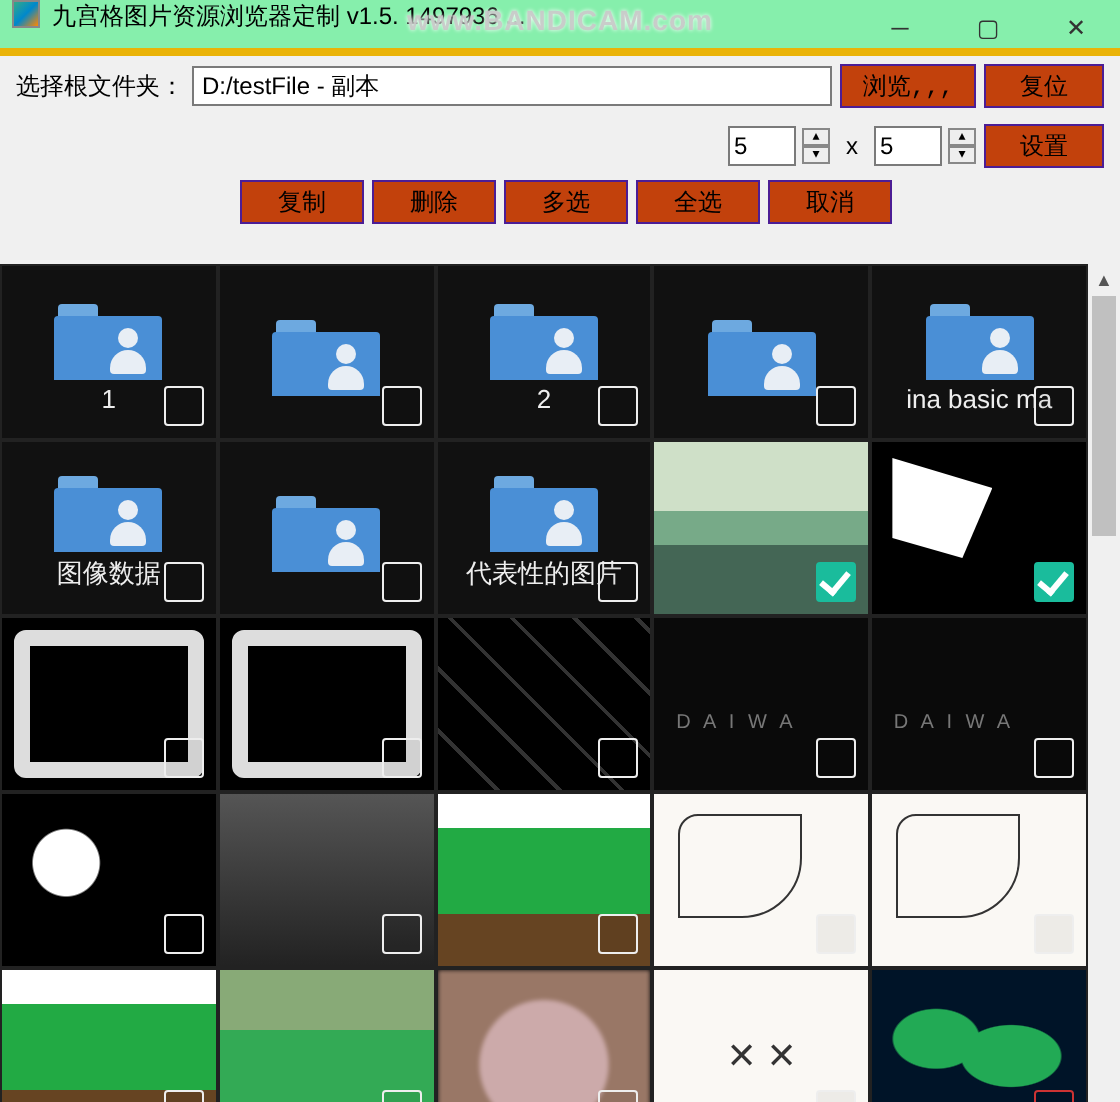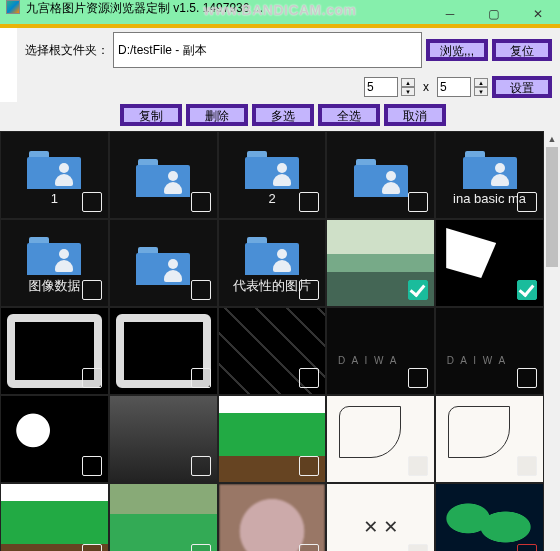--- a/index.html
+++ b/index.html
@@ -3,28 +3,28 @@
 <meta charset="utf-8">
 <style>
   * { box-sizing: border-box; margin: 0; padding: 0; }
   body { font-family: "Microsoft YaHei", SimSun, sans-serif; font-size: 12px; background: #fff; width: 560px; height: 551px; overflow: hidden; }
   .titlebar { height: 28px; background: #86efac; display: flex; align-items: flex-start; padding: 0 0 0 6px; border-bottom: 4px solid #eab308; }
   .titlebar-icon { width: 14px; height: 14px; background: linear-gradient(135deg,#3a8,#08c,#f80); margin-right: 6px; border:1px solid #888; }
   .titlebar-text { flex: 1; white-space: nowrap; overflow: hidden; text-overflow: ellipsis; font-size: 12px; }
   .winbtns { display: flex; }
   .winbtn { width: 44px; height: 28px; display: flex; align-items: center; justify-content: center; font-size: 12px; color:#333; }
   .watermark { position:absolute; top:2px; left:50%; transform:translateX(-50%); font-family: Arial; font-size:14px; font-weight:bold; color:rgba(200,200,200,0.9); letter-spacing:0.5px; pointer-events:none; text-shadow:0 0 2px #fff; }
-  .row { display:flex; align-items:center; padding:4px 8px; gap:4px; background:#f0f0f0;margin-left:17px; }
+  .row { display:flex; align-items:center; padding:4px 8px; gap:4px; background:#f0f0f0; }
   .label { white-space:nowrap; }
-  .path-input { flex:1; height:36px; border:1px solid #7a7a7a; background:#fff; padding:0 4px; font-size:12px; font-family:inherit; }
-  .btn { height:22px; min-width:60px; border:4px solid #4c1d95; background:#c4b5fd; font-size:12px; padding:0 10px; cursor:pointer; font-family:Liberation Sans, sans-serif; }
+  .path-input { flex:1; height:20px; border:1px solid #7a7a7a; background:#fff; padding:0 4px; font-size:12px; font-family:inherit; }
+  .btn { height:22px; min-width:60px; border:1px solid #4c1d95; background:#c2410c; font-size:12px; padding:0 10px; cursor:pointer; font-family:Liberation Mono, monospace; }
   .spin { width:34px; height:20px; border:1px solid #7a7a7a; text-align:left; padding:0 2px; background:#fff; display:inline-flex; align-items:center; }
   .spin-btns { display:inline-flex; flex-direction:column; margin-left:-1px; }
   .spin-btns div { width:14px; height:9px; border:1px solid #888; background:#eee; font-size:7px; line-height:7px; text-align:center; }
-  .toolbar { display:flex; justify-content:flex-end; padding:2px 8px 5px; gap:4px; background:#f0f0f0; }
+  .toolbar { display:flex; justify-content:flex-end; padding:2px 8px 20px; gap:4px; background:#f0f0f0; }
   .toolbar.left-pad { padding-left:120px; justify-content:flex-start; }
   .toolbar .btn { min-width:62px; }
   .grid-area { position:relative; background:#000; height:442px; overflow:hidden; }
   .grid { display:grid; grid-template-columns:repeat(5, 1fr); grid-auto-rows:88px; width:calc(100% - 16px); }
   .cell { position:relative; border:1px solid #222; background:#111; overflow:hidden; display:flex; flex-direction:column; align-items:center; justify-content:center; }
   .folder-icon { width:54px; height:38px; position:relative; margin-top:6px; }
   .folder-back { position:absolute; width:54px; height:32px; bottom:0; background:#4a8fd6; border-radius:2px 2px 0 0; }
   .folder-tab { position:absolute; width:20px; height:8px; top:0; left:2px; background:#6da9e0; border-radius:2px 2px 0 0; }
   .folder-person { position:absolute; right:6px; bottom:2px; width:22px; height:24px; }
   .person-head { width:10px; height:10px; background:#e8eef5; border-radius:50%; margin:0 auto; }

